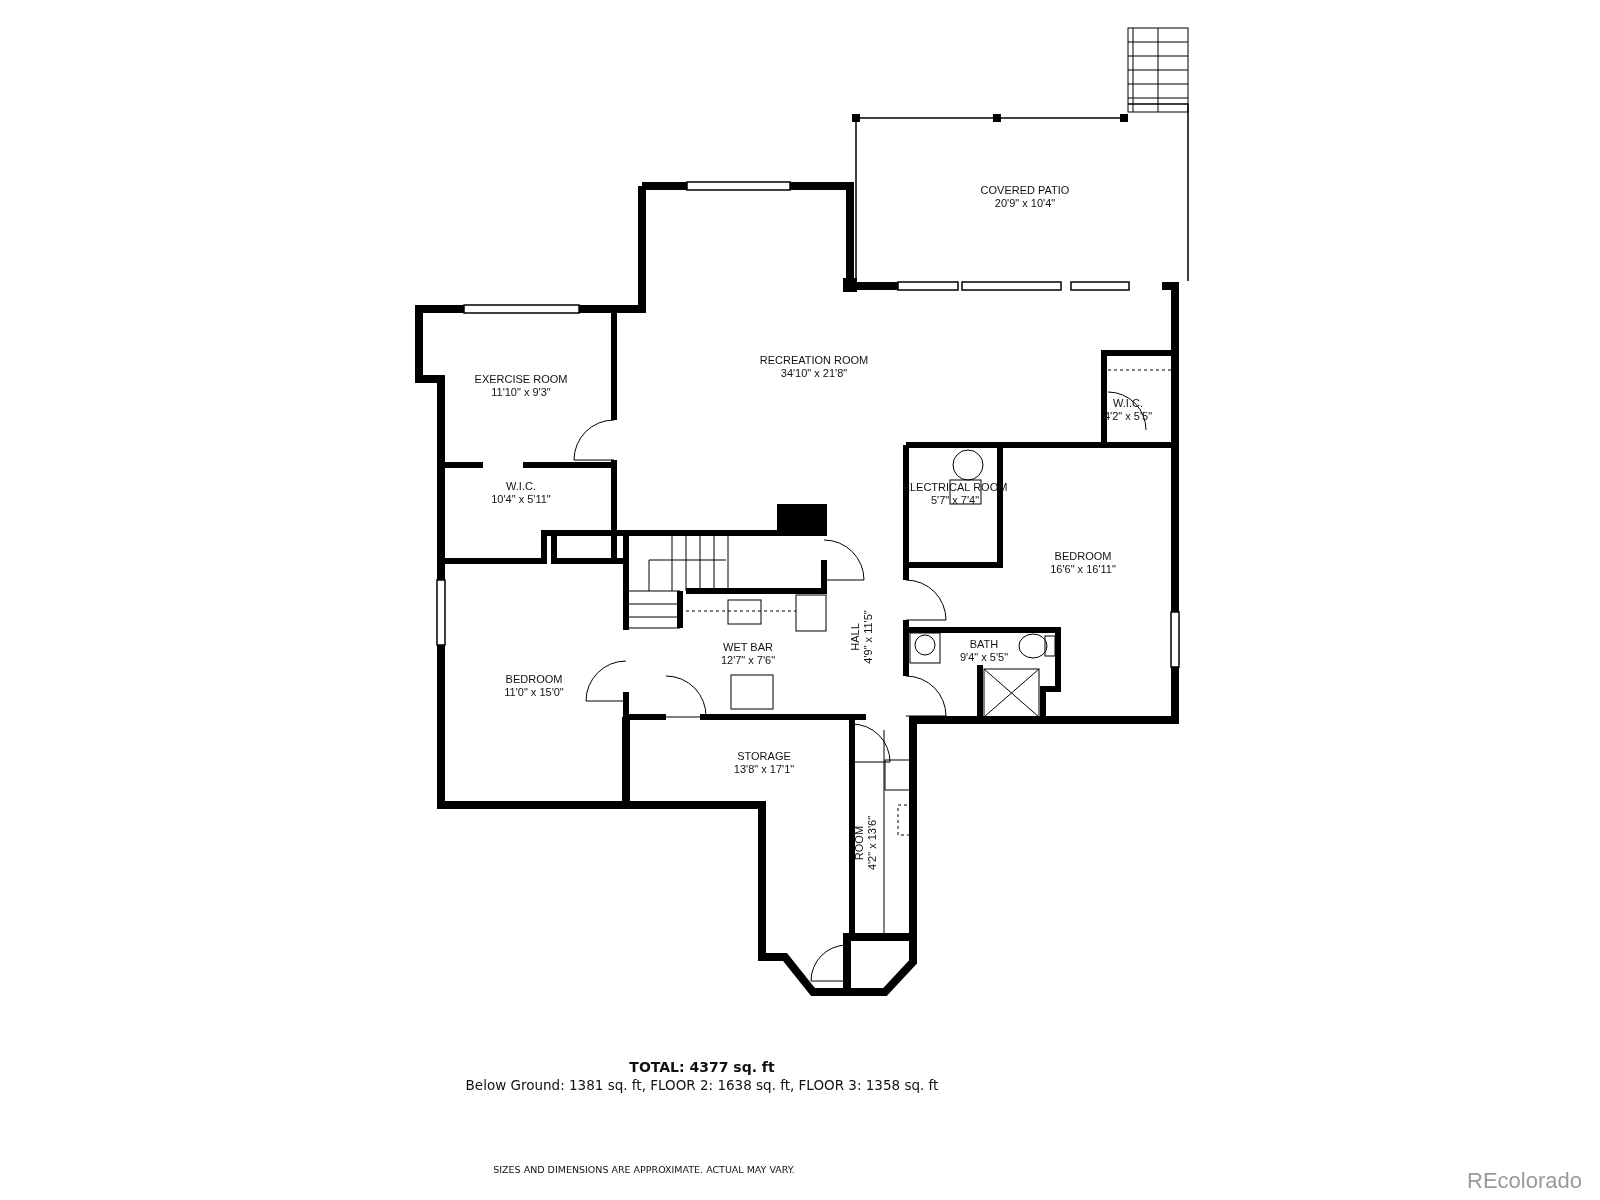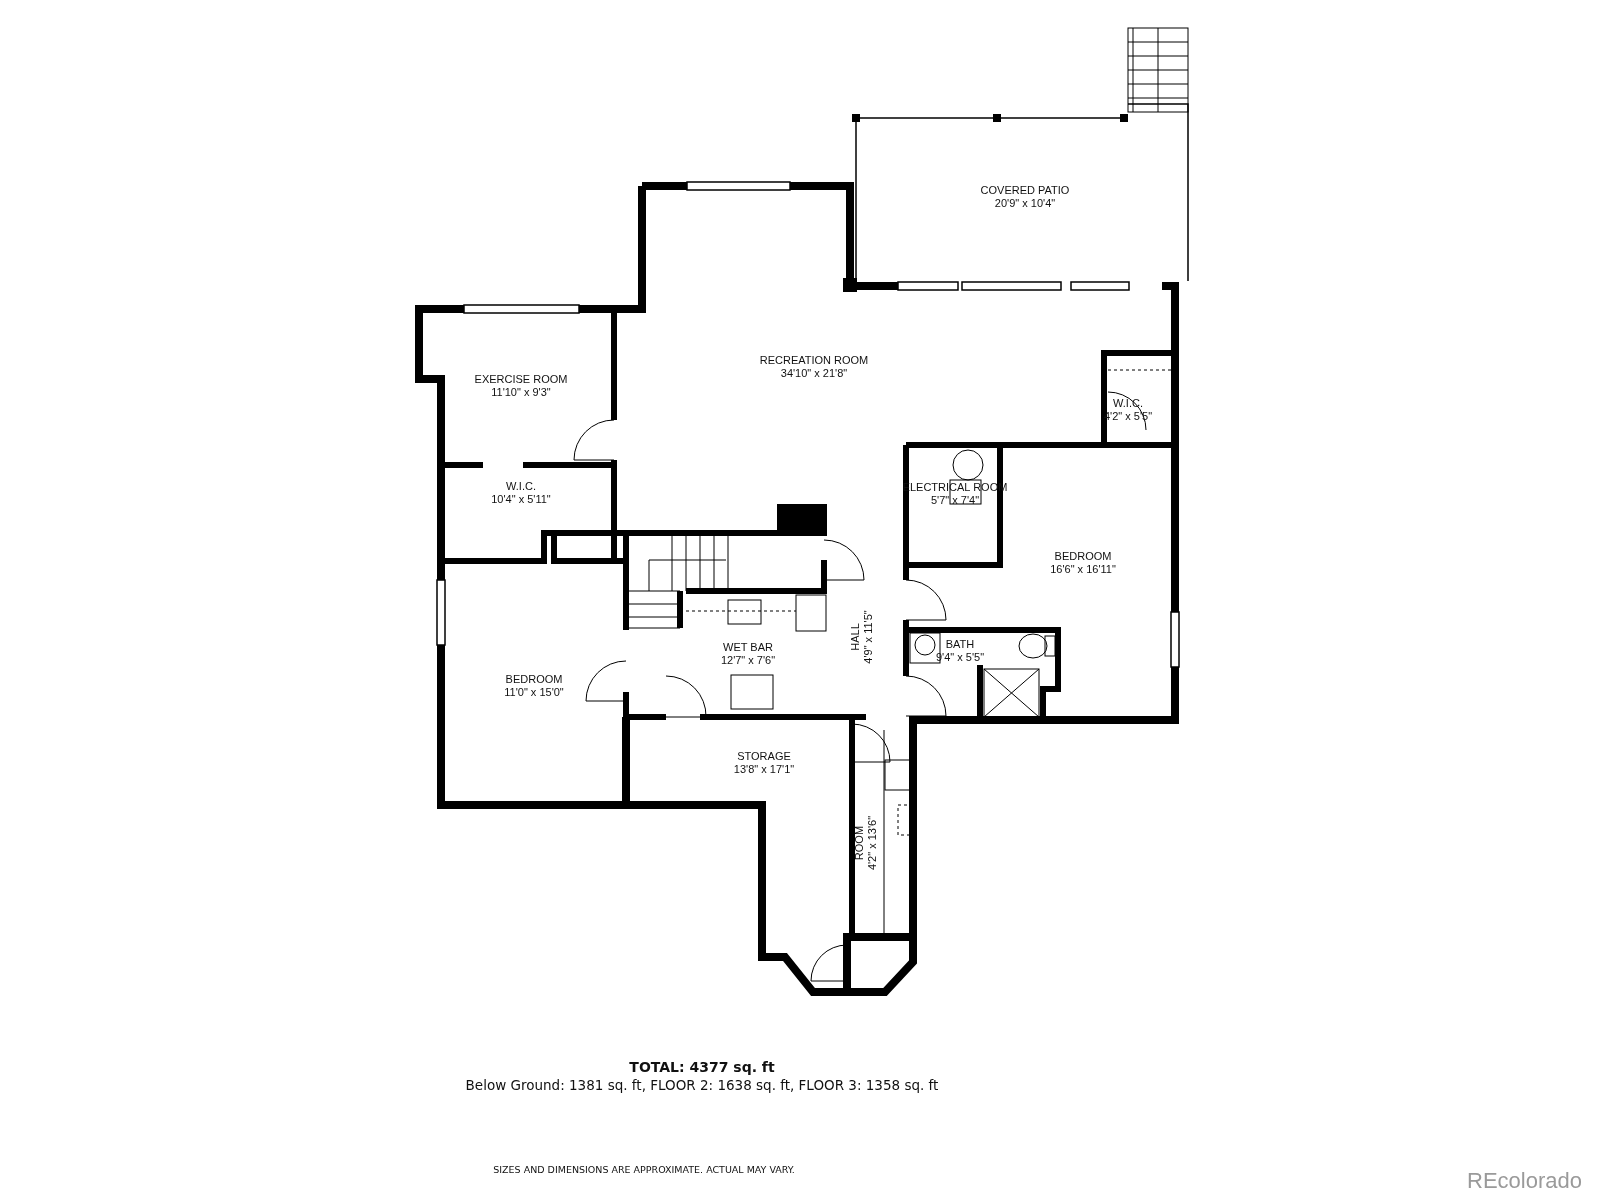--- a/index.html
+++ b/index.html
@@ -157,21 +157,21 @@
   <span class="dims">4'2" x 5'5"</span>
 </div>
 <div class="room-label" style="left:955px; top:481px;">
   <span class="name">ELECTRICAL ROOM</span>
   <span class="dims">5'7" x 7'4"</span>
 </div>
 <div class="room-label" style="left:1083px; top:550px;">
   <span class="name">BEDROOM</span>
   <span class="dims">16'6" x 16'11"</span>
 </div>
-<div class="room-label" style="left:960px; top:638px;">
+<div class="room-label" style="left:984px; top:638px;">
   <span class="name">BATH</span>
   <span class="dims">9'4" x 5'5"</span>
 </div>
 <div class="room-label rot" style="left:862px; top:624px;">
   <span class="name">HALL</span>
   <span class="dims">4'9" x 11'5"</span>
 </div>
 <div class="room-label" style="left:726px; top:641px;margin-left:22px;">
   <span class="name">WET BAR</span>
   <span class="dims">12'7" x 7'6"</span>

